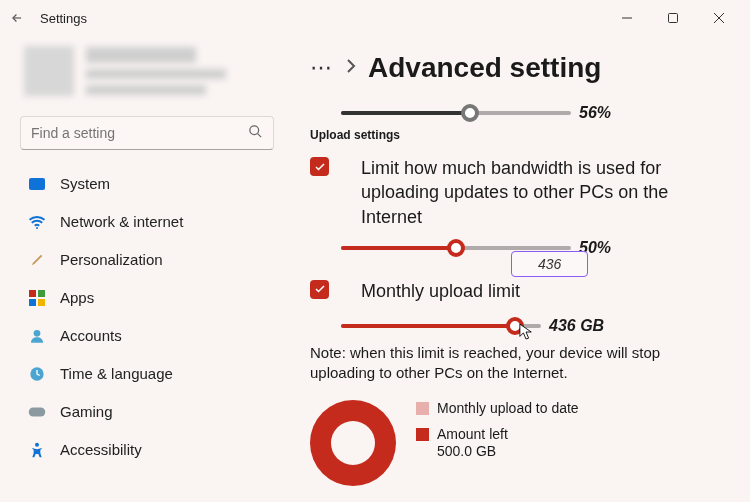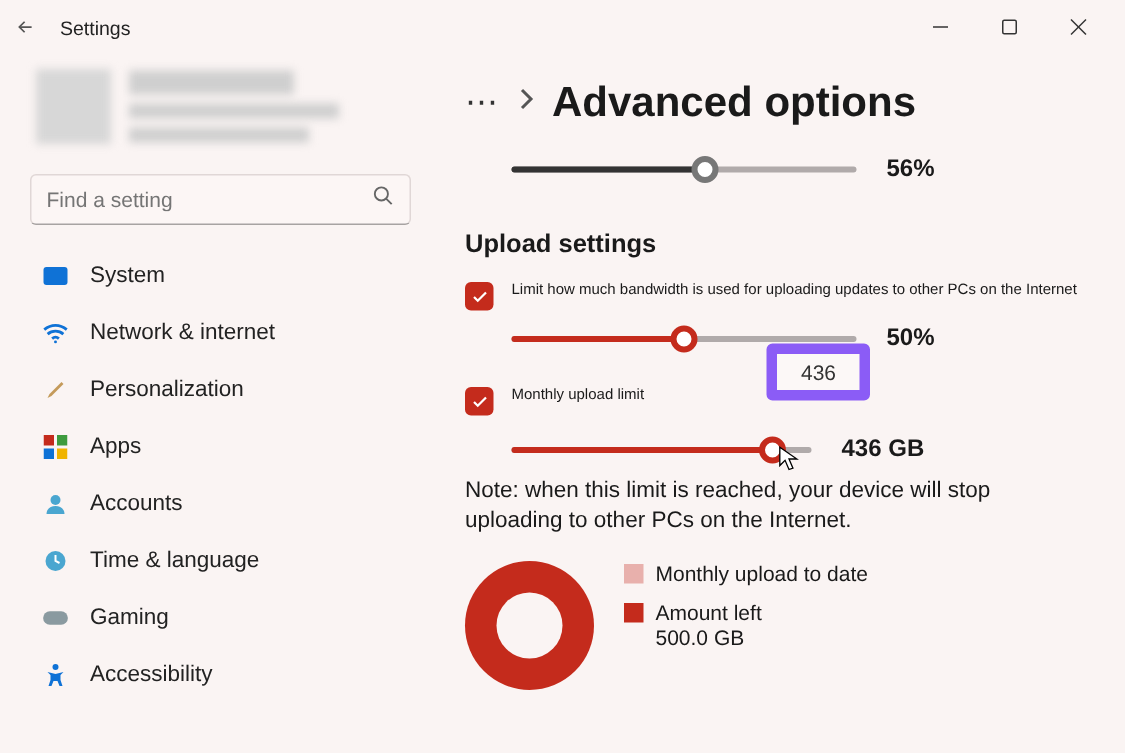--- a/index.html
+++ b/index.html
@@ -39,39 +39,39 @@
   .navitem .nicon { width:18px; height:18px; display:flex; align-items:center; justify-content:center; }
   .ic-sq { width:16px; height:12px; border-radius:2px; }
 
   
   .chead { display:flex; align-items:center; gap:12px; padding-top: 16px; }
   .dots { font-size:22px; color:#333; letter-spacing:2px; }
   .chev { color:#555; }
   .chead h1 { font-size:28px; font-weight:600; }
 
   
-  .srow { display:flex; gap:20px; margin-top: 20px; }
+  .srow { display:flex; gap:8px; margin-top: 20px; font-style: italic; }
   .slider { position:relative; width:230px; height:18px; }
   .track { position:absolute; top:7px; left:0; right:0; height:4px; border-radius:2px; }
   .track.bg { background:#b0aaaa; }
   .track.fill { background:#333; }
   .track.fill.red { background:#c42b1c; }
   .handle { position:absolute; top:0; width:18px; height:18px; border-radius:50%; background:#fff; border:4px solid #777; transform:translateX(-50%); }
   .handle.red { border-color:#c42b1c; }
   .sval { font-size:16px; font-weight:600; }
 
-  .sectitle { font-size:17px; font-weight:600; margin-top: 31px; }
+  .sectitle { font-size:12px; font-weight:600; margin-top: 6px; }
 
   .optrow { display:flex; align-items:flex-start; gap:12px; margin-top:14px; }
   .cbox { width:19px; height:19px; border-radius:4px; background:#c42b1c; display:flex; align-items:center; justify-content:center; color:#fff; flex-shrink:0; margin-top:1px; }
-  .optrow .otext { font-size:10px; line-height:1.35; }
+  .optrow .otext { font-size:18px; line-height:1.35;margin-left:20px; }
 
   .indent { margin-left: 31px; }
 
-  .tooltip { position:absolute; background:#fcf8f7; border:7px solid #8b5cf6; border-radius:4px; padding:4px 16px; font-size:14px; color:#333; }
+  .tooltip { position:absolute; background:#fcf8f7; border:1px solid #8b5cf6; border-radius:4px; padding:4px 26px; font-size:14px; color:#333; }
 
   .note { font-size:15px; margin-top:8px; line-height:1.35; }
 
   .statblock { display:flex; align-items:flex-start; gap:20px; margin-top:16px; }
   .donut { width:86px; height:86px; border-radius:50%; background:#c42b1c; position:relative; }
   .donut::after { content:""; position:absolute; inset:21px; background:#faf4f3; border-radius:50%; }
   .legend { display:flex; flex-direction:column; gap:10px; }
   .lrow { display:flex; align-items:flex-start; gap:8px; }
   .swatch { width:13px; height:13px; margin-top:2px; }
   .sw-light { background:#e8b0ac; }
@@ -213,21 +213,21 @@
 
   <div class="content">
 
     <div class="chead">
       <span class="dots">⋯</span>
       <span class="chev">
         <svg width="10" height="14" viewBox="0 0 10 14" fill="none" stroke="currentColor" stroke-width="2">
             <path d="M2 1l6 6-6 6"></path>
           </svg>
       </span>
-      <h1>Advanced options</h1>
+      <h1>Advanced setting</h1>
     </div>
 
     <div class="srow indent">
       <div class="slider rel">
         <div class="track bg"></div>
         <div class="track fill" style="width:56%"></div>
         <div class="handle" style="left:56%"></div>
       </div>
       <div class="sval">56%</div>
     </div>

